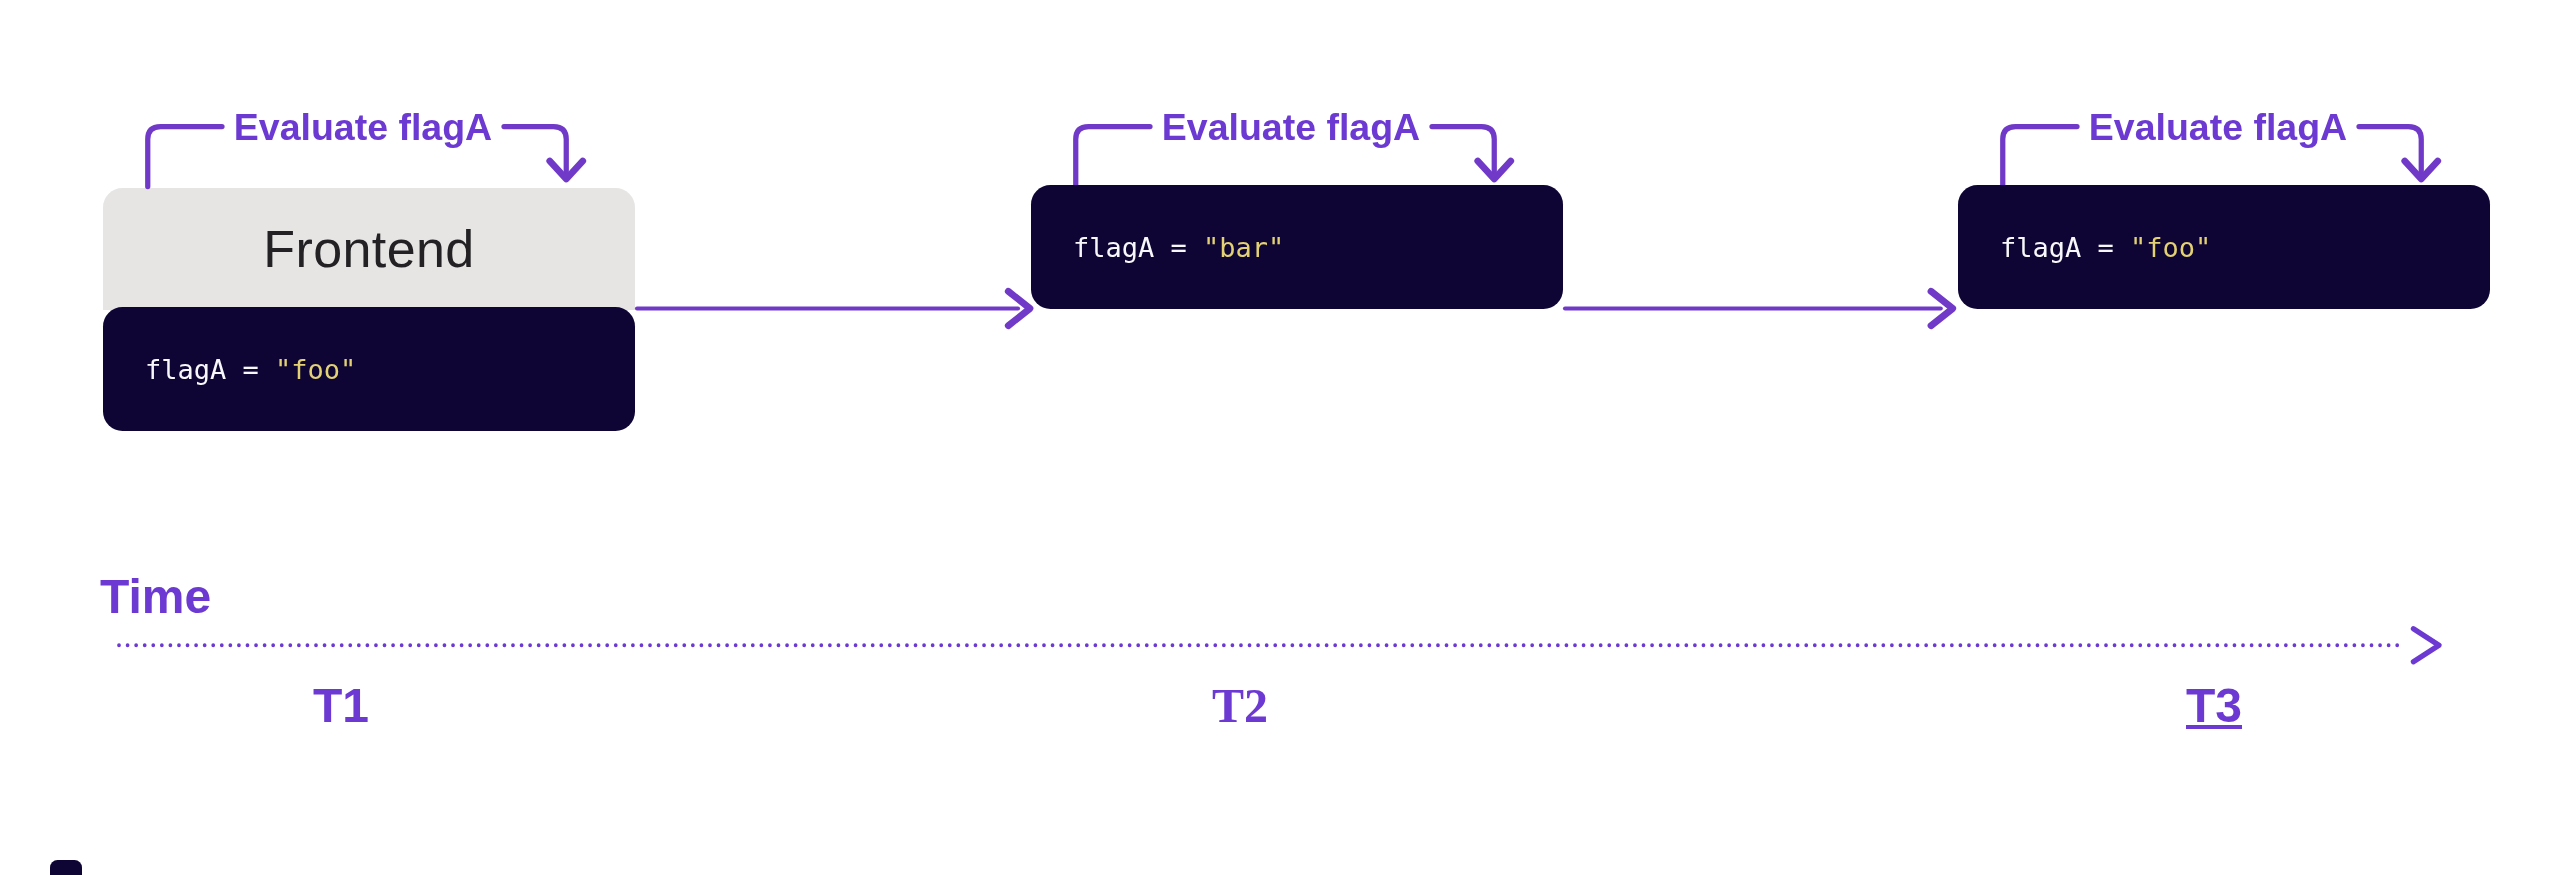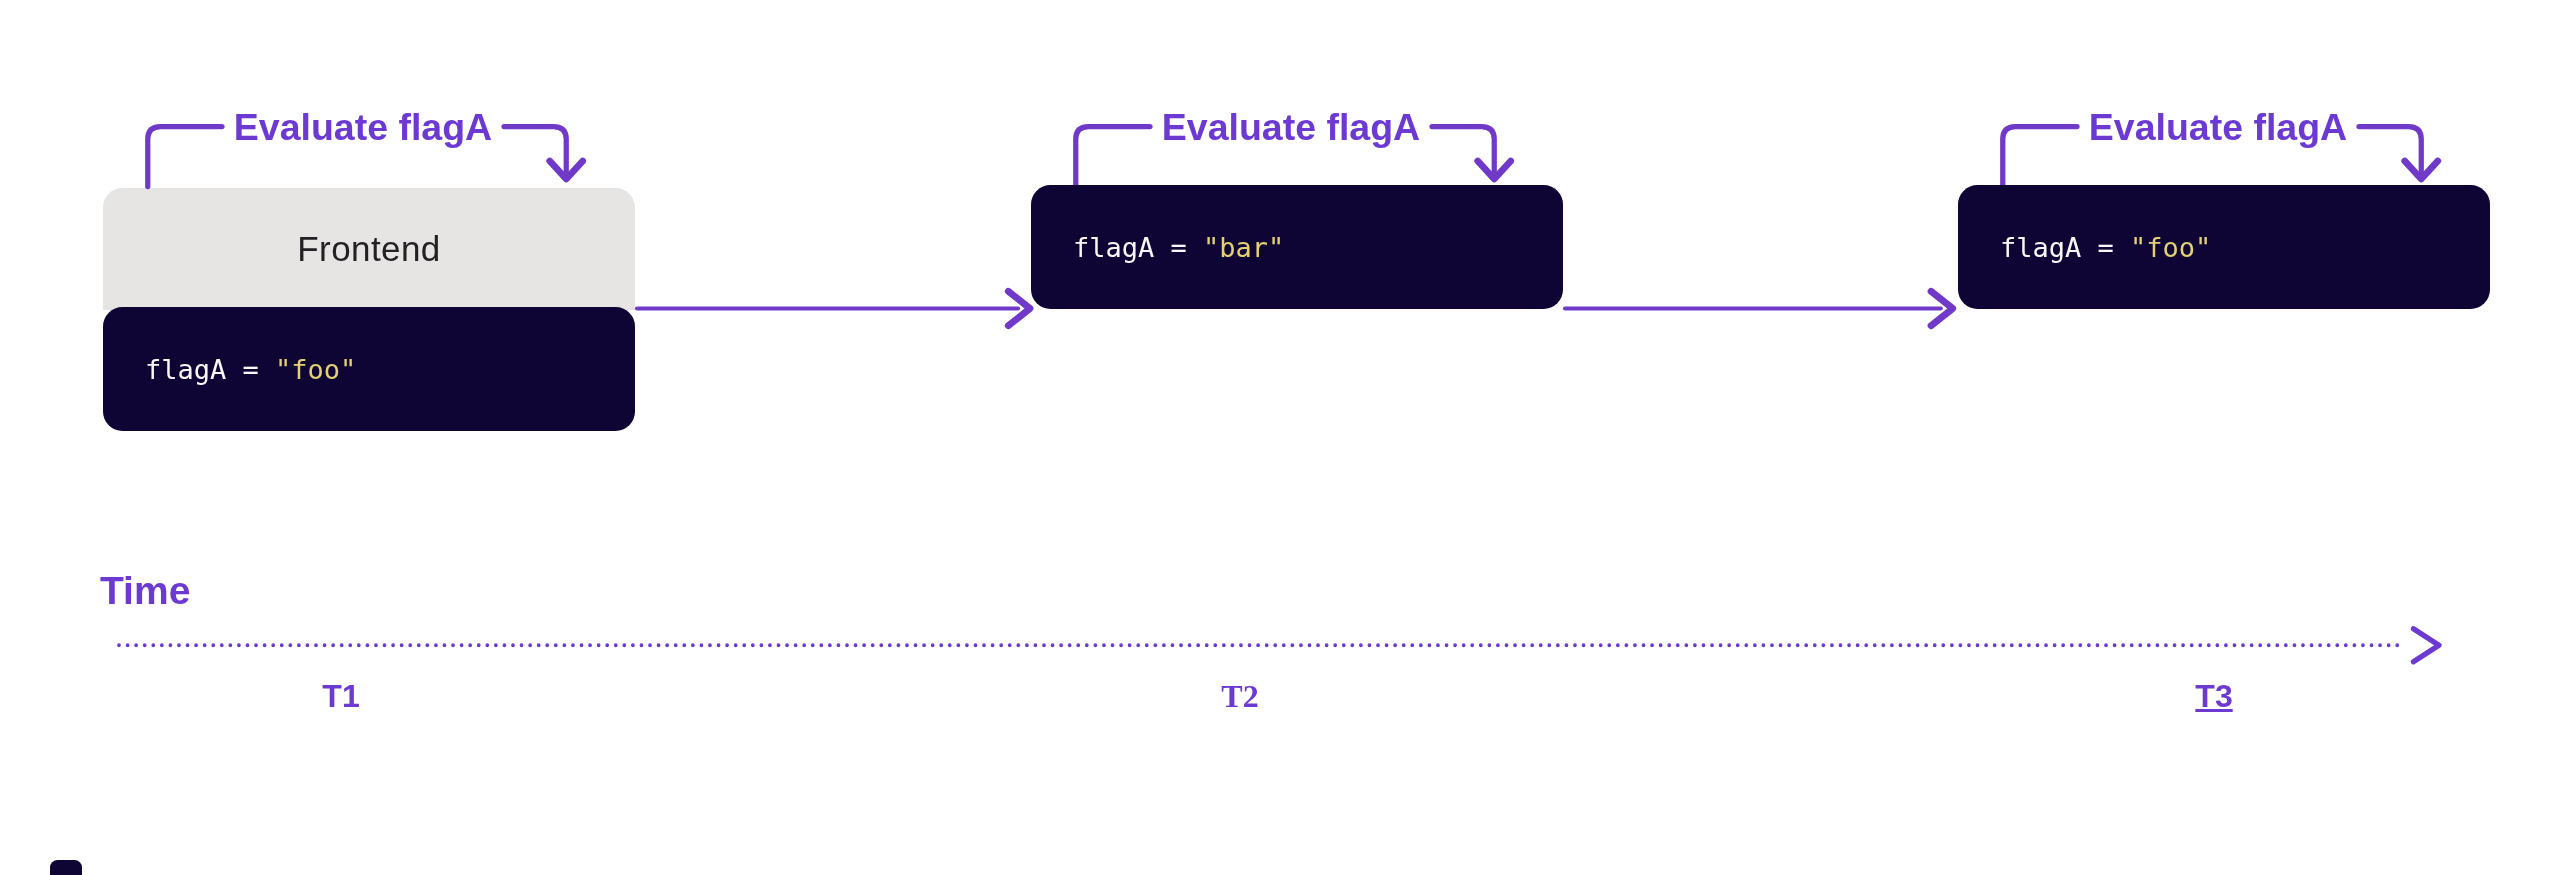--- a/index.html
+++ b/index.html
@@ -24,43 +24,43 @@
 
   .bracket{display:block;width:532px;height:99px;overflow:visible;}
   .bracket .arm{fill:none;stroke:var(--arrow-purple);stroke-width:7;stroke-linecap:round;}
   .bracket .head{fill:none;stroke:var(--arrow-purple);stroke-width:9;
     stroke-linecap:round;stroke-linejoin:round;}
   .bracket text{fill:var(--accent-purple);font-family:"Liberation Sans",sans-serif;
     font-weight:700;font-size:50px;}
 
   .card-header{height:122px;background:var(--header-bg);
     border-radius:19.5px 19.5px 0 0;display:flex;align-items:center;justify-content:center;}
-  .card-header span{font-size:35px;color:var(--header-text);letter-spacing:0.4px;}
+  .card-header span{font-size:52px;color:var(--header-text);letter-spacing:0.4px;}
 
   .card-code{position:relative;margin-top:-3px;height:124px;background:var(--code-bg);
     border-radius:19.5px;display:flex;align-items:center;padding-left:42px;}
   .card-code code{font-family:"DejaVu Sans Mono","Liberation Mono",monospace;
     font-size:27px;color:var(--code-text);white-space:pre;}
   .card-code code .str{color:var(--code-string-yellow);}
 
   .connector{position:absolute;top:271px;width:397px;height:75px;overflow:visible;}
   .connector.c1{left:635px;}
   .connector.c2{left:1563px;}
   .connector line{stroke:var(--arrow-purple);stroke-width:5.5;stroke-linecap:round;}
   .connector polyline{fill:none;stroke:var(--arrow-purple);stroke-width:9;
     stroke-linecap:round;stroke-linejoin:round;}
 
-  .time-label{position:absolute;left:100px;top:569px;font-size:39px;font-weight:700;
+  .time-label{position:absolute;left:100px;top:569px;font-size:48px;font-weight:700;
     color:var(--accent-purple);}
   .time-axis{position:absolute;left:113px;top:615px;width:2344px;height:62px;overflow:visible;}
   .time-axis line{stroke:var(--accent-purple);stroke-width:5;
     stroke-linecap:round;stroke-dasharray:0 11.4;}
   .time-axis polyline{fill:none;stroke:var(--accent-purple);stroke-width:7;
     stroke-linecap:round;stroke-linejoin:round;}
-  .tick{position:absolute;top:678px;transform:translateX(-50%);font-size:32px;
+  .tick{position:absolute;top:678px;transform:translateX(-50%);font-size:48px;
     font-weight:700;color:var(--accent-purple);}
   .tick.t1{left:341px;}
   .tick.t2{left:1240px;font-family:Liberation Serif, serif;}
   .tick.t3{left:2214px;text-decoration:underline;}
 
   .cutoff{position:absolute;left:50px;top:860px;width:32px;height:16px;
     background:var(--code-bg);border-radius:7.5px 7.5px 0 0;}
 </style>
 </head>
 <body>

